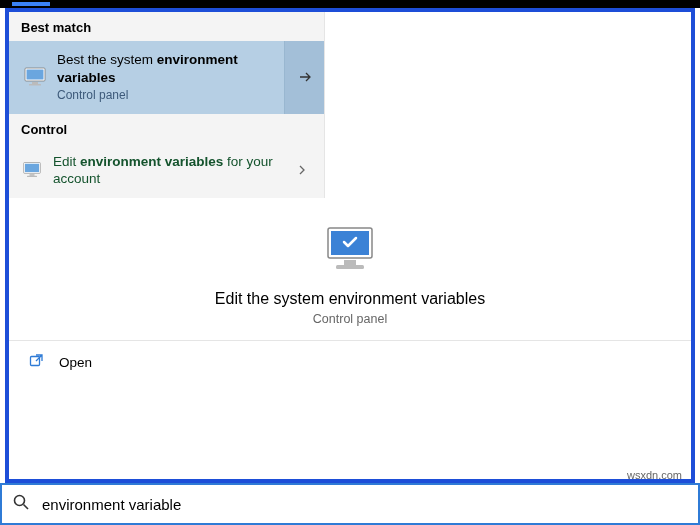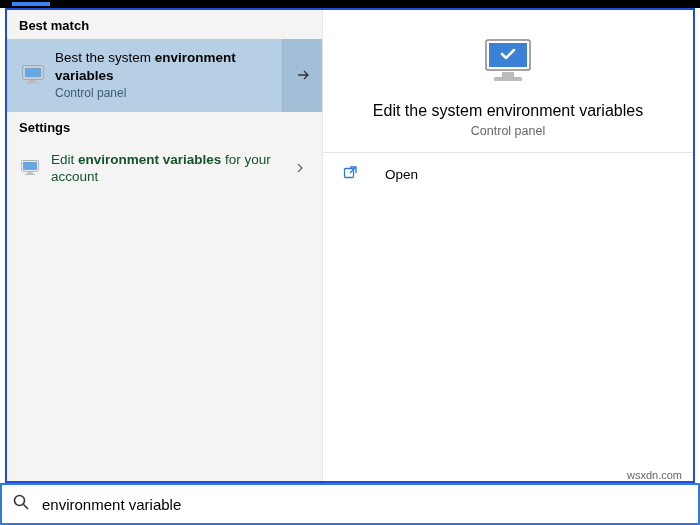--- a/index.html
+++ b/index.html
@@ -1,21 +1,21 @@
 <!DOCTYPE html>
 <html><head>
 <meta charset="utf-8">
 <style>
   * { box-sizing: border-box; margin: 0; padding: 0; font-family: "Segoe UI", Arial, sans-serif; }
   body { width: 700px; height: 525px; background: #fff; overflow: hidden; position: relative; }
 
   .top-strip { height: 8px; background: #000; position: relative; }
   .top-strip .accent { position: absolute; left: 12px; top: 2px; width: 38px; height: 4px; background: #3b82f6; }
 
-  .panel { position: absolute; top: 8px; left: 5px; right: 5px; bottom: 42px; display: flex; background: #fff; border: 2px solid #1d4ed8; }
+  .panel { position: absolute; top: 8px; left: 5px; right: 5px; bottom: 42px; display: flex; background: #fff; border: 4px solid #1d4ed8; flex-direction: column; }
 
   .left { width: 316px; background: #f4f4f4; display: flex; flex-direction: column; border-right: 1px solid #e5e5e5; }
   .right { flex: 1; background: #fff; display: flex; flex-direction: column; }
 
   .section-header { font-weight: 600; font-size: 13px; padding: 8px 12px 6px 12px; color: #000; }
 
   .best-row { display: flex; align-items: stretch; background: #b6cfe4; margin: 0; }
   .best-main { flex: 1; display: flex; align-items: center; padding: 10px 8px 10px 12px; }
   .best-icon { width: 28px; height: 28px; flex-shrink: 0; margin-right: 8px; display:flex; align-items:center; justify-content:center; }
   .best-text { font-size: 13.5px; line-height: 1.3; }
@@ -26,21 +26,21 @@
   .settings-row { display: flex; align-items: center; padding: 10px 12px; }
   .settings-icon { width: 22px; height: 22px; flex-shrink: 0; margin-right: 10px; display:flex; align-items:center; justify-content:center; }
   .settings-text { font-size: 13.5px; color: #14532d; line-height:1.3; flex:1; }
   .settings-arrow { width: 20px; color:#666; display:flex; align-items:center; justify-content:center;}
 
   .preview-header { display:flex; flex-direction:column; align-items:center; padding: 24px 20px 14px 20px; border-bottom:1px solid #e5e5e5; }
   .preview-icon { width: 56px; height: 56px; margin-bottom: 12px; display:flex; align-items:center; justify-content:center; }
   .preview-title { font-size: 16px; color:#000; text-align:center; }
   .preview-sub { font-size: 12.5px; color:#666; margin-top:4px; }
 
-  .action-row { display:flex; align-items:center; padding: 12px 20px; gap:26px; font-size:13.5px; color:#000; }
+  .action-row { display:flex; align-items:center; padding: 12px 20px; gap:14px; font-size:13.5px; color:#000; }
   .action-row .open-icon { color:#2f7bd6; }
 
   .search-bar { position:absolute; left:0; right:0; bottom:0; height:42px; border:2px solid #2f7bd6; background:#fff; display:flex; align-items:center; padding:0 10px; }
   .search-bar .search-icon { color:#333; margin-right:12px; }
   .search-bar input { border:none; outline:none; font-size:15px; flex:1; color:#000; background:transparent; }
 
   .watermark { position:absolute; right:18px; bottom:44px; font-size:11px; color:#666; }
 
   .bold { font-weight:600; }
 </style>
@@ -73,21 +73,21 @@
           <div class="sub">Control panel</div>
         </div>
       </div>
       <div class="best-arrow">
         <svg width="16" height="16" viewBox="0 0 16 16">
           <path d="M3 8 h9 M9 4 l4 4 l-4 4" stroke="#333" stroke-width="1.3" fill="none"></path>
         </svg>
       </div>
     </div>
 
-    <div class="section-header">Settings</div>
+    <div class="section-header">Control</div>
 
     <div class="settings-row">
       <div class="settings-icon">
         <svg width="20" height="20" viewBox="0 0 48 40">
           <rect x="4" y="2" width="40" height="26" rx="2" fill="#fff" stroke="#888" stroke-width="1.5"></rect>
           <rect x="7" y="5" width="34" height="20" fill="#6aa6df"></rect>
           <rect x="18" y="30" width="12" height="4" fill="#bbb"></rect>
           <rect x="12" y="34" width="24" height="3" rx="1" fill="#bbb"></rect>
         </svg>
       </div>

